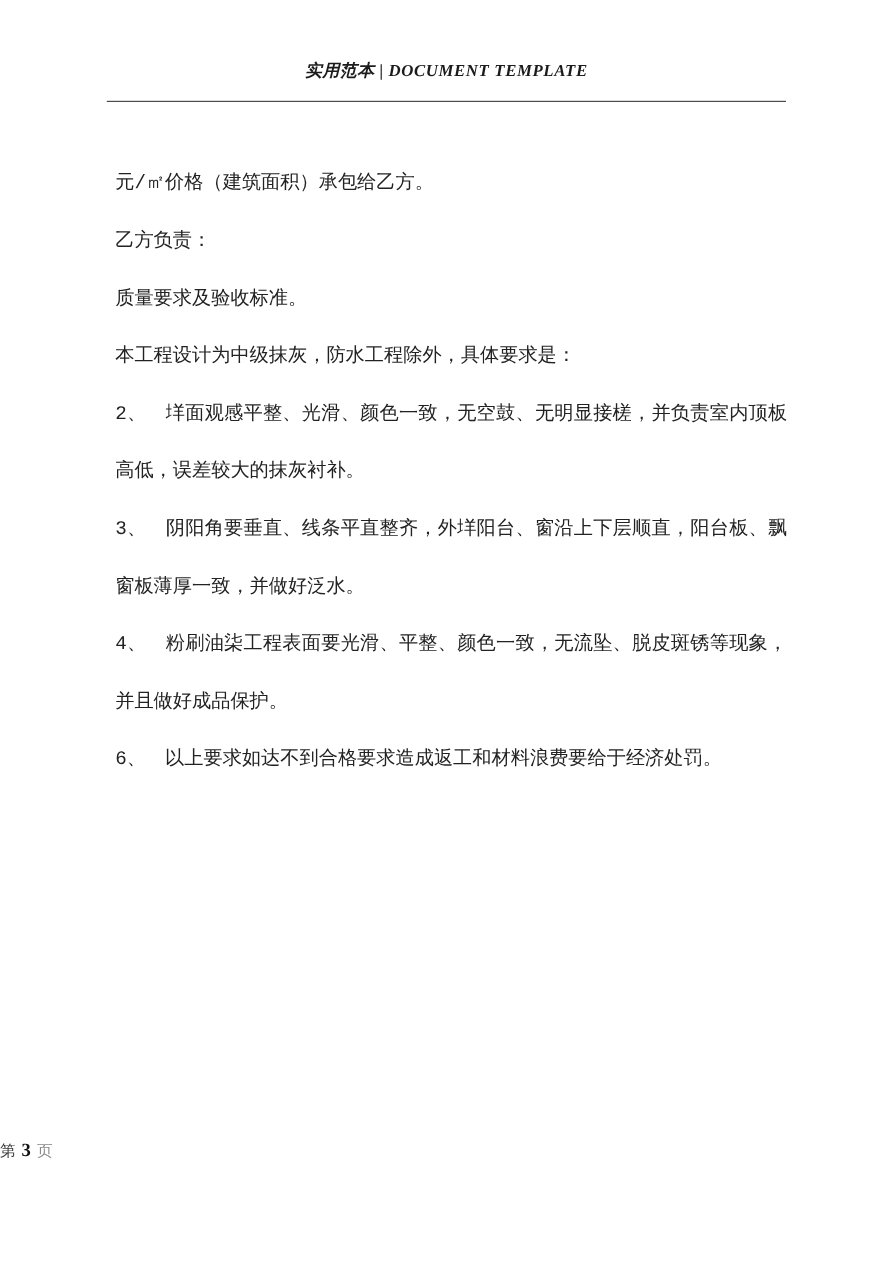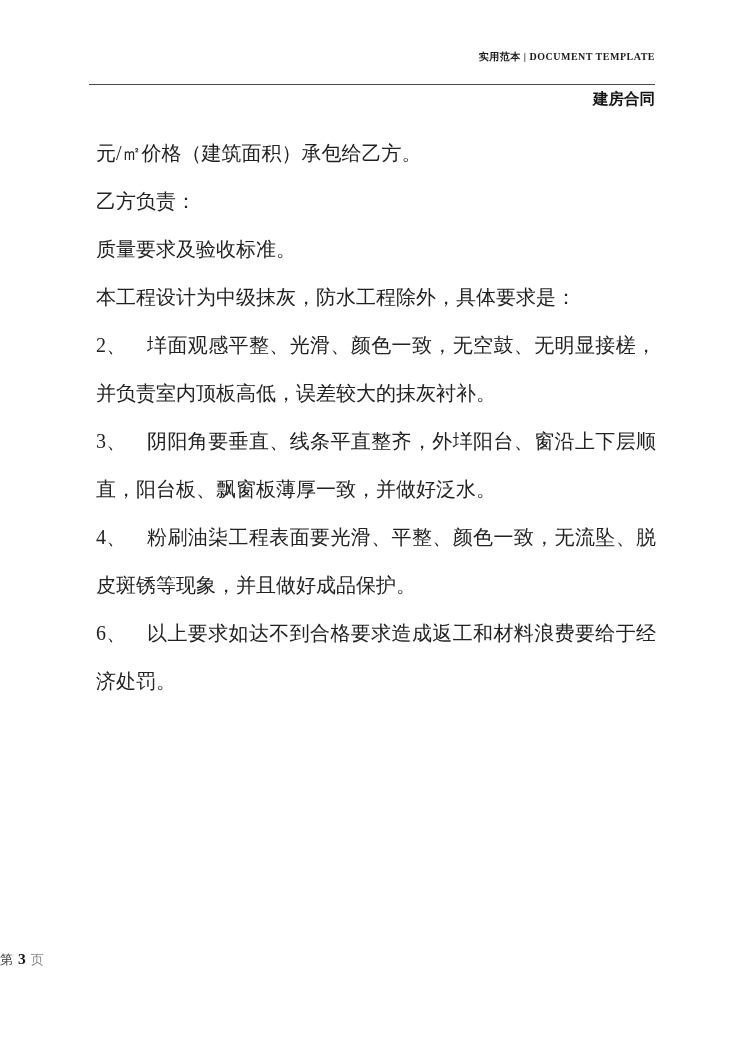--- a/index.html
+++ b/index.html
@@ -20,26 +20,27 @@
     inset: 0;
     background: #ffffff;
   }
 
   
   .header-brand {
     position: absolute;
     top: 50px;
     left: 89px;
     right: 89px;
-    text-align: right;
-    font-size: 10px;
+    text-align: center;
+    font-size: 14px;
     font-weight: bold;
     letter-spacing: 0.5px;
     color: #1b1b1b;
     white-space: nowrap;
+    font-style: italic;
   }
   .header-rule {
     position: absolute;
     top: 84px;
     left: 89px;
     right: 89px;
     height: 0;
     border: none;
     border-top: 1.3px solid #4a4a4a;
     margin: 0;
@@ -54,25 +55,26 @@
     font-weight: bold;
     color: #141414;
   }
 
   
   .body-text {
     position: absolute;
     top: 129px;
     left: 96px;
     width: 560px;
-    font-size: 20px;
+    font-size: 16px;
     line-height: 48px;
     text-align: justify;
     text-justify: inter-ideograph;
     color: #222222;
+    font-family: Liberation Mono, monospace;
   }
   .body-text p {
     margin: 0;
     padding: 0;
   }
 
   
   .footer {
     position: absolute;
     top: 950px;
@@ -93,21 +95,20 @@
 </style>
 </head>
 <body>
 
 <div class="page">
 
   <div class="header-brand">实用范本 | DOCUMENT TEMPLATE</div>
 
   <hr class="header-rule">
 
-  <div class="doc-title">建房合同</div>
 
   <div class="body-text">
     <p>元/㎡价格（建筑面积）承包给乙方。</p>
     <p>乙方负责：</p>
     <p>质量要求及验收标准。</p>
     <p>本工程设计为中级抹灰，防水工程除外，具体要求是：</p>
     <p>2、　垟面观感平整、光滑、颜色一致，无空鼓、无明显接槎，并负责室内顶板高低，误差较大的抹灰衬补。</p>
     <p>3、　阴阳角要垂直、线条平直整齐，外垟阳台、窗沿上下层顺直，阳台板、飘窗板薄厚一致，并做好泛水。</p>
     <p>4、　粉刷油柒工程表面要光滑、平整、颜色一致，无流坠、脱皮斑锈等现象，并且做好成品保护。</p>
     <p>6、　以上要求如达不到合格要求造成返工和材料浪费要给于经济处罚。</p>

